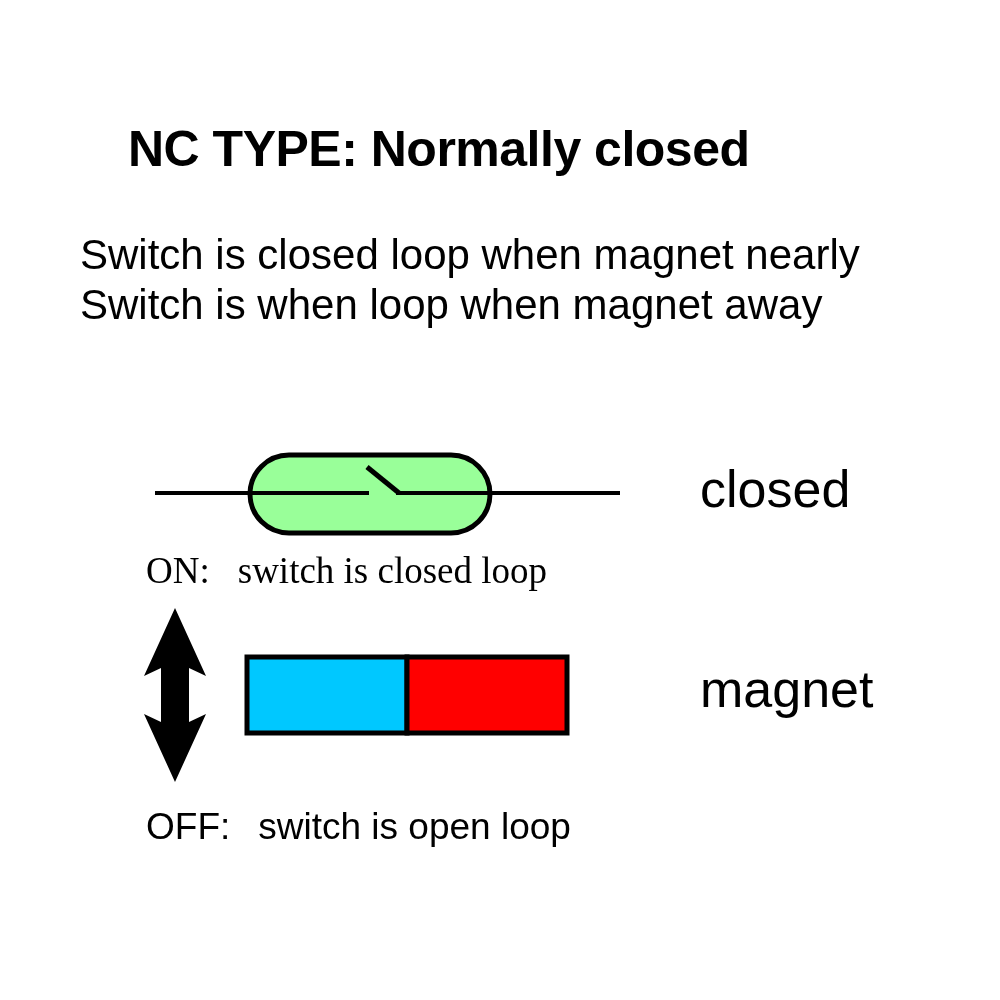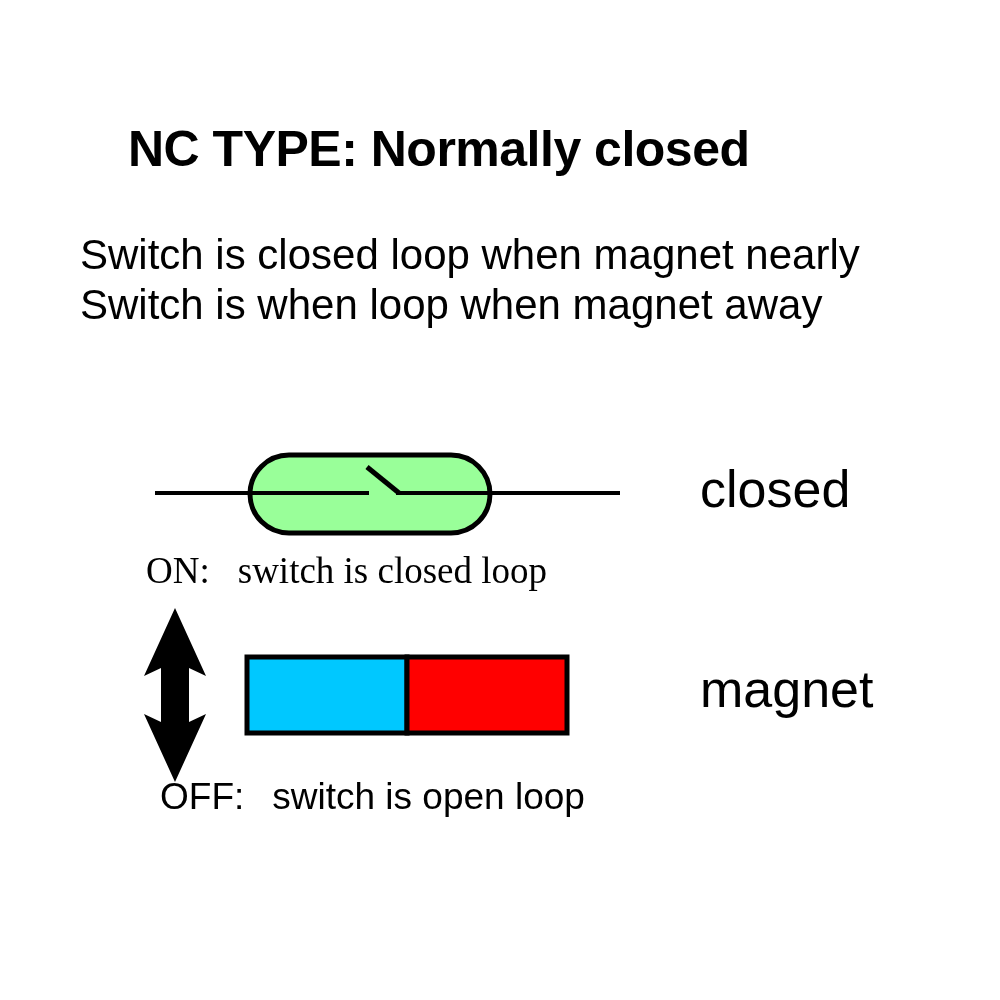--- a/index.html
+++ b/index.html
@@ -81,22 +81,21 @@
     display: inline-block;
     padding-left: 28px;
   }
   .state-row.on-row {
     left: 146px;
     top: 552px;
     font-family: Liberation Serif, serif;
   }
   .state-row.off-row {
     left: 146px;
-    top: 778px;
-    margin-left: 14px;
+    top: 808px;
   }
 
   
   .art {
     position: absolute;
     left: 0;
     top: 0;
     width: 1000px;
     height: 1000px;
     pointer-events: none;

